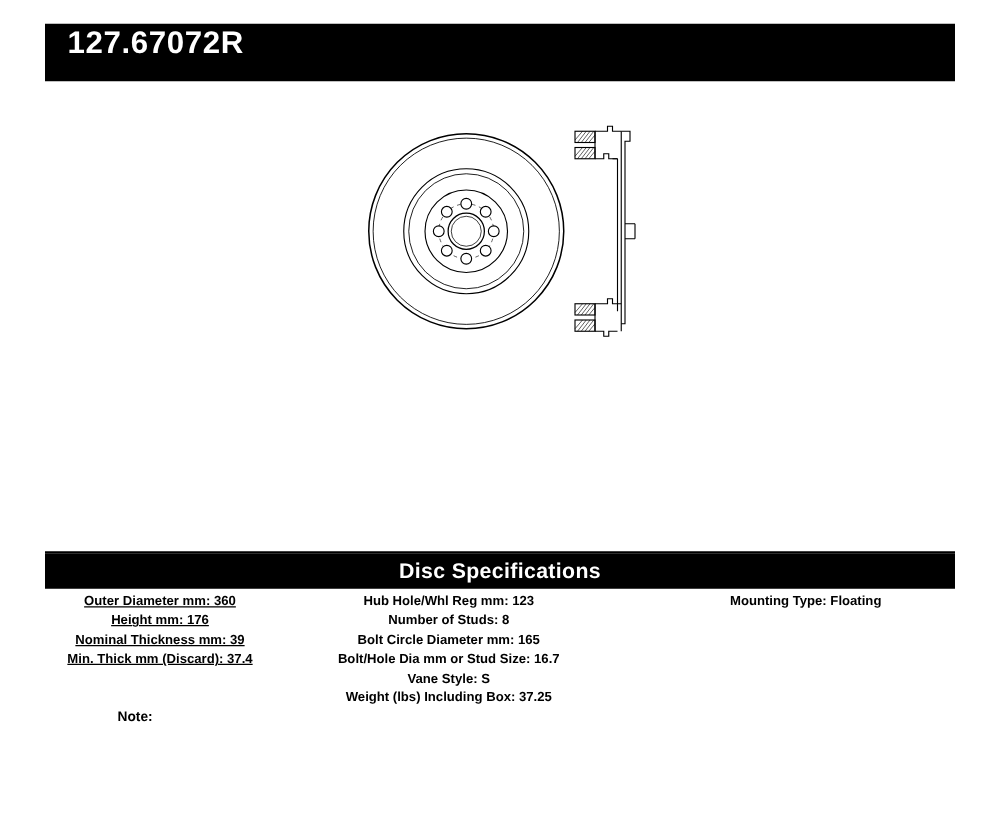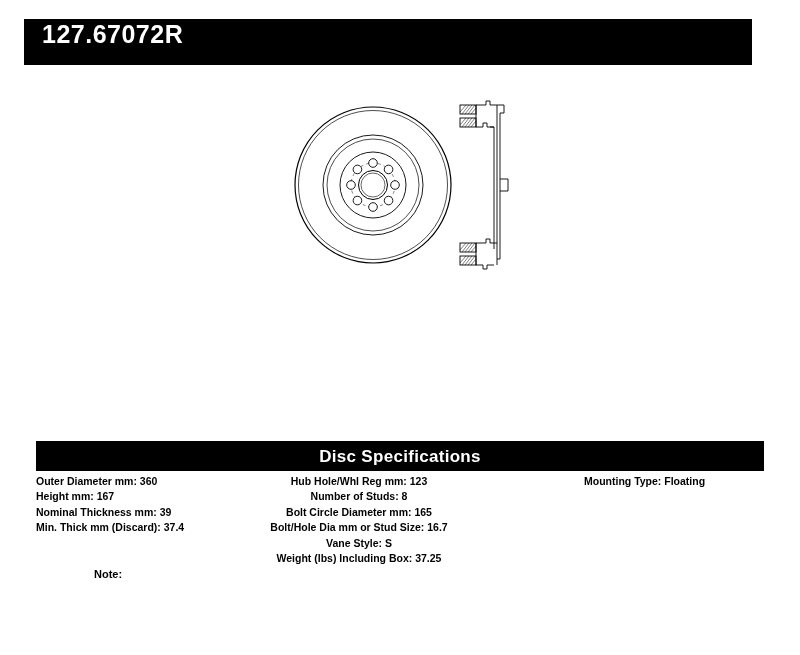--- a/index.html
+++ b/index.html
@@ -12,21 +12,21 @@
     height: 655px;
     position: relative;
     font-family: "Liberation Sans", sans-serif;
     color: #000000;
     overflow: hidden;
   }
 
   
   .header-bar {
     position: absolute;
-    left: 24px;
+    left: 36px;
     top: 19px;
     width: 728px;
     height: 46px;
     background: #000000;
     color: #ffffff;
     display: flex;
     align-items: center;
     justify-content: space-between;
     box-sizing: border-box;
     padding: 0 18px 16px 18px;
@@ -100,21 +100,22 @@
   .spec-col {
     position: absolute;
     top: 0;
     font-size: 10.5px;
     font-weight: bold;
     line-height: 15.4px;
   }
   .spec-col-left {
     left: 0;
     width: 184px;
-    text-align: left;
+    text-align: center;
+    text-decoration: underline;
   }
   .spec-col-mid {
     left: 198px;
     width: 250px;
     text-align: center;
   }
   .spec-col-right {
     left: 500px;
     width: 228px;
     text-align: left;
@@ -246,21 +247,21 @@
 
 <div class="spec-rule-top"></div>
 <div class="spec-header">
   <span class="spec-header-title">Disc Specifications</span>
 </div>
 
 <div class="spec-body">
 
   <div class="spec-col spec-col-left">
     <div class="spec-line">Outer Diameter mm: 360</div>
-    <div class="spec-line">Height mm: 167</div>
+    <div class="spec-line">Height mm: 176</div>
     <div class="spec-line">Nominal Thickness mm: 39</div>
     <div class="spec-line">Min. Thick mm (Discard): 37.4</div>
   </div>
 
   <div class="spec-col spec-col-mid">
     <div class="spec-line">Hub Hole/Whl Reg mm: 123</div>
     <div class="spec-line">Number of Studs: 8</div>
     <div class="spec-line">Bolt Circle Diameter mm: 165</div>
     <div class="spec-line">Bolt/Hole Dia mm or Stud Size: 16.7</div>
     <div class="spec-line">Vane Style: S</div>

